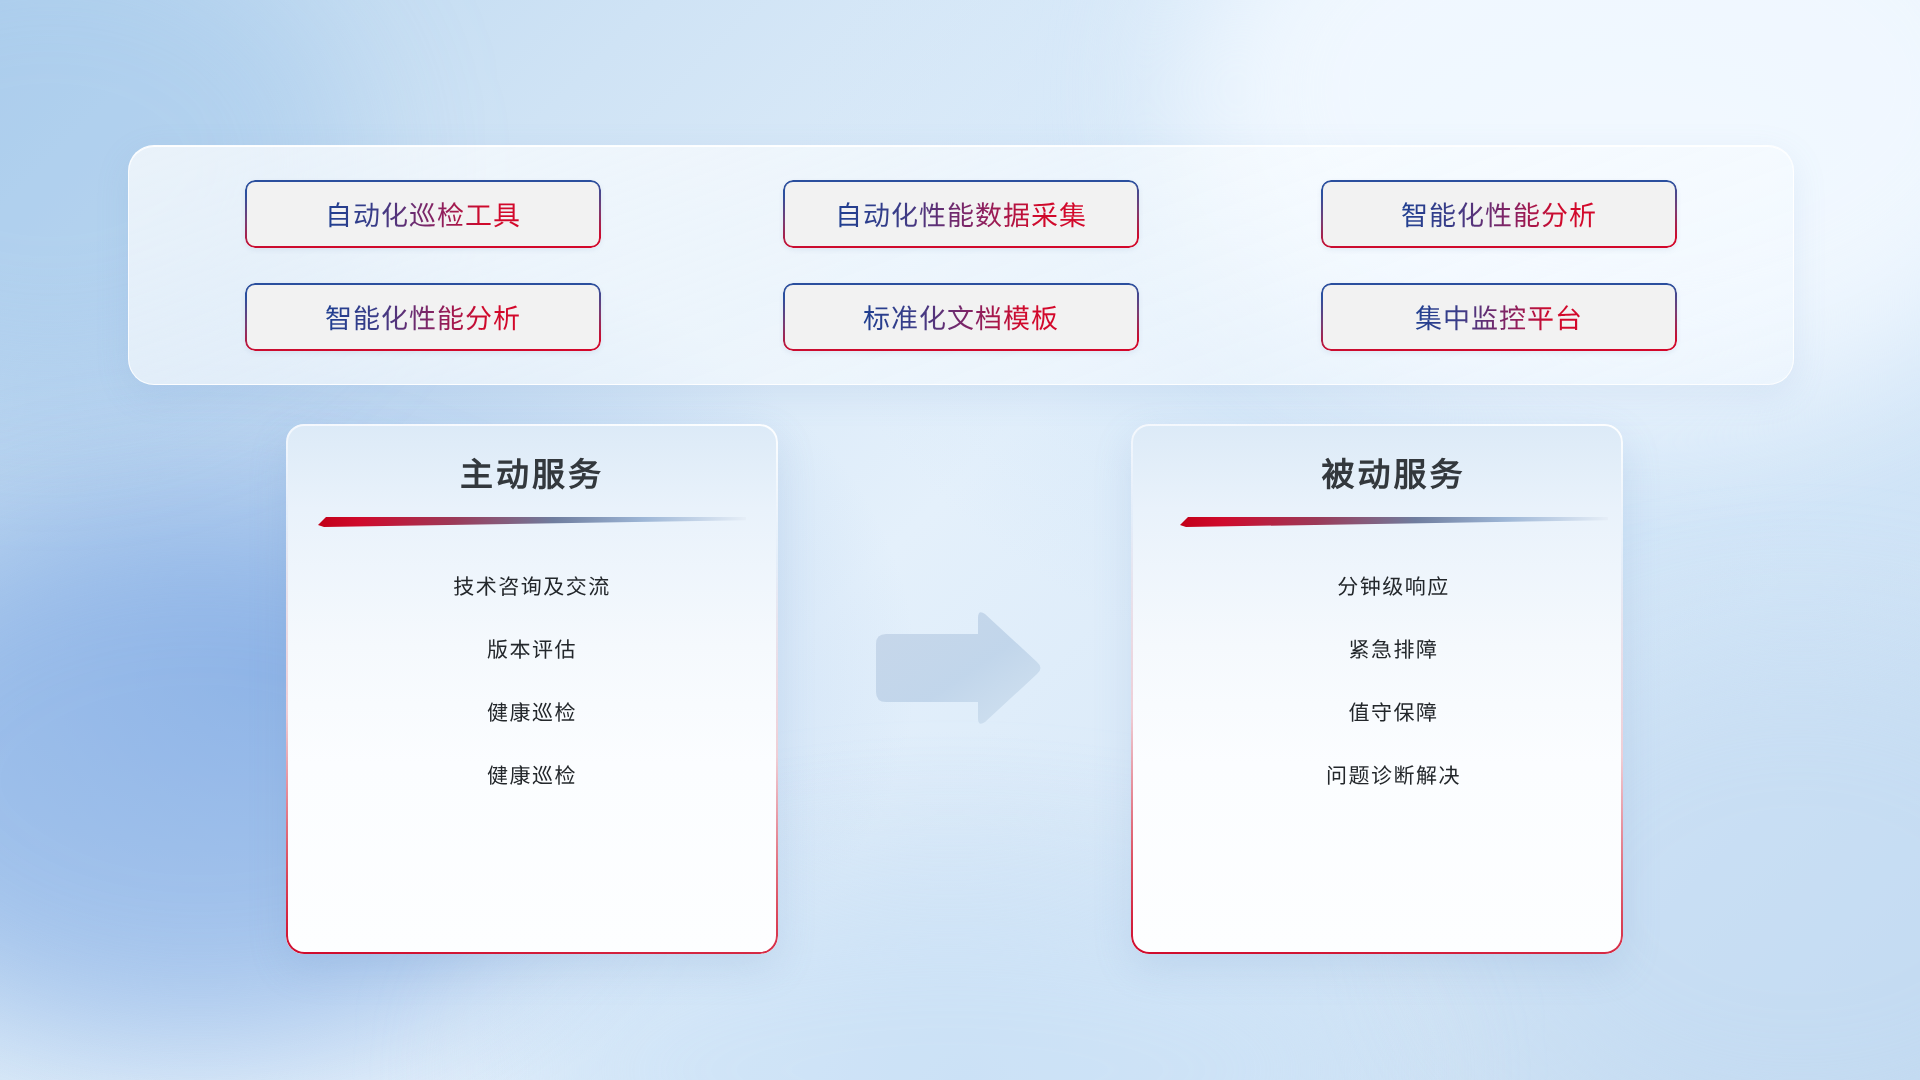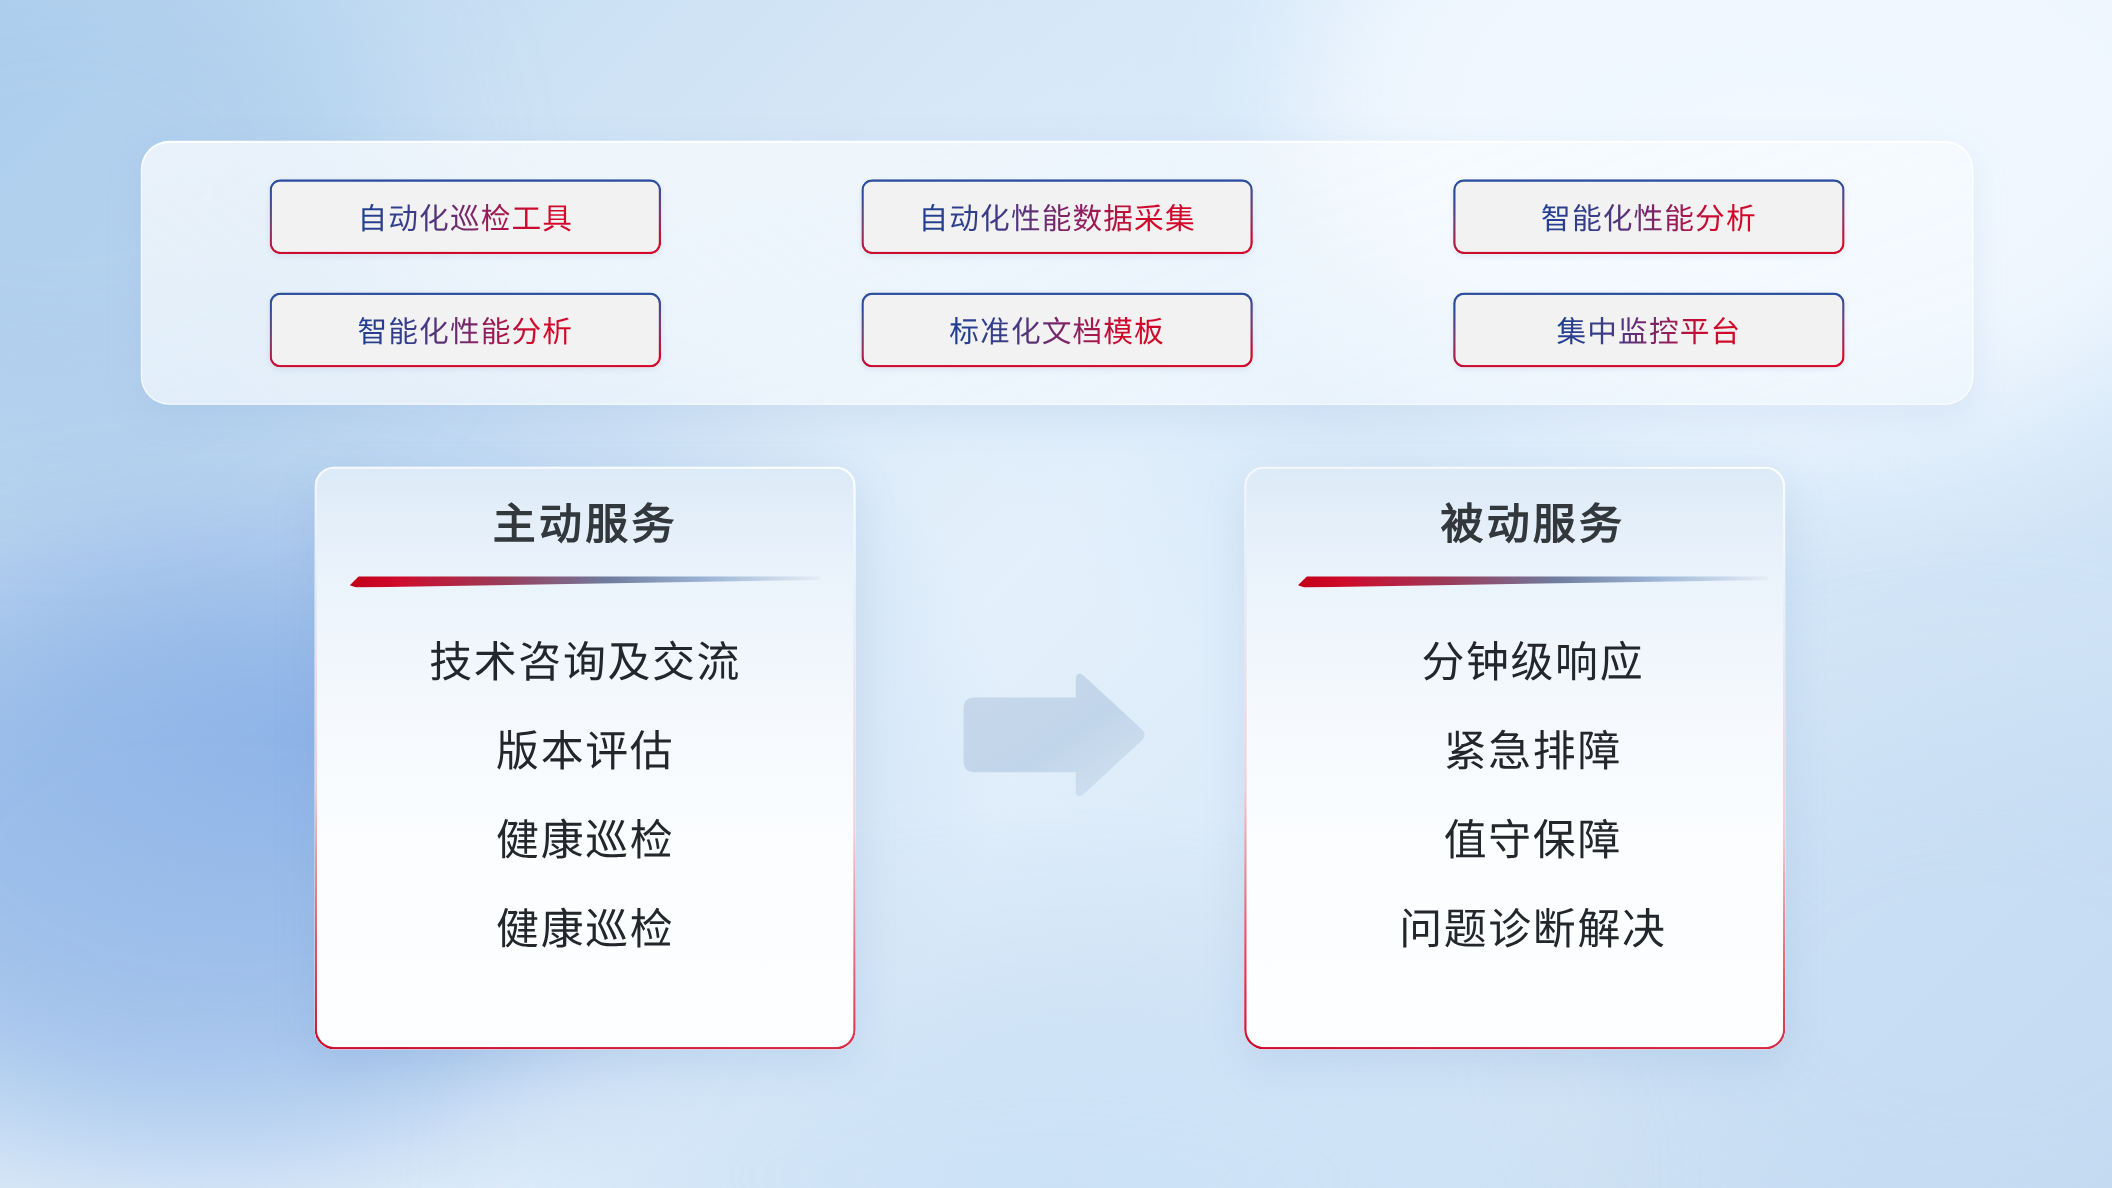--- a/index.html
+++ b/index.html
@@ -34,21 +34,21 @@
   .blob-1 { left: -180px; top: 520px;  width: 760px; height: 520px; background: rgba(119,165,226,0.45); }
   .blob-2 { left: -260px; top: -80px;  width: 620px; height: 480px; background: rgba(146,190,233,0.35); }
   .blob-3 { left: 1180px; top: -220px; width: 900px; height: 620px; background: rgba(243,249,255,0.85); }
   .blob-4 { left: 1460px; top: 640px;  width: 680px; height: 520px; background: rgba(196,219,243,0.5); }
   .blob-5 { left: 500px;  top: 880px;  width: 900px; height: 380px; background: rgba(205,228,247,0.55); }
 
   
   .top-panel {
     position: absolute;
     left: 128px;
-    top: 128px;
+    top: 145px;
     width: 1666px;
     height: 240px;
     border-radius: 26px;
     background: linear-gradient(160deg, rgba(255,255,255,0.72) 0%, rgba(250,253,255,0.58) 45%, rgba(243,249,255,0.50) 100%);
     border: 1px solid rgba(255,255,255,0.85);
     box-shadow: 0 10px 34px rgba(110,150,200,0.13), inset 0 1px 0 rgba(255,255,255,0.95);
     display: grid;
     grid-template-columns: repeat(3, 1fr);
     grid-template-rows: repeat(2, 1fr);
     align-items: center;
@@ -130,21 +130,21 @@
     mask-composite: exclude;
     pointer-events: none;
   }
   .card-left  { left: 286px; }
   .card-right { left: 1131px; padding-left: 33px; }
 
   .card-title {
     position: relative;
     z-index: 2;
     text-align: center;
-    font-size: 39px;
+    font-size: 33px;
     font-weight: bold;
     color: #33383d;
     letter-spacing: 3px;
     padding-top: 33px;
     line-height: 1.1;
   }
 
   
   .divider {
     position: relative;
@@ -157,21 +157,21 @@
 
   .card-list {
     position: relative;
     z-index: 2;
     margin: 0;
     padding: 28px 0 0 0;
     list-style: none;
     text-align: center;
   }
   .card-list li {
-    font-size: 39px;
+    font-size: 21px;
     color: #23272b;
     letter-spacing: 1.5px;
     line-height: 1;
     padding: 21px 0;
     white-space: nowrap;
     text-align: center;
   }
 
   
   .arrow {

